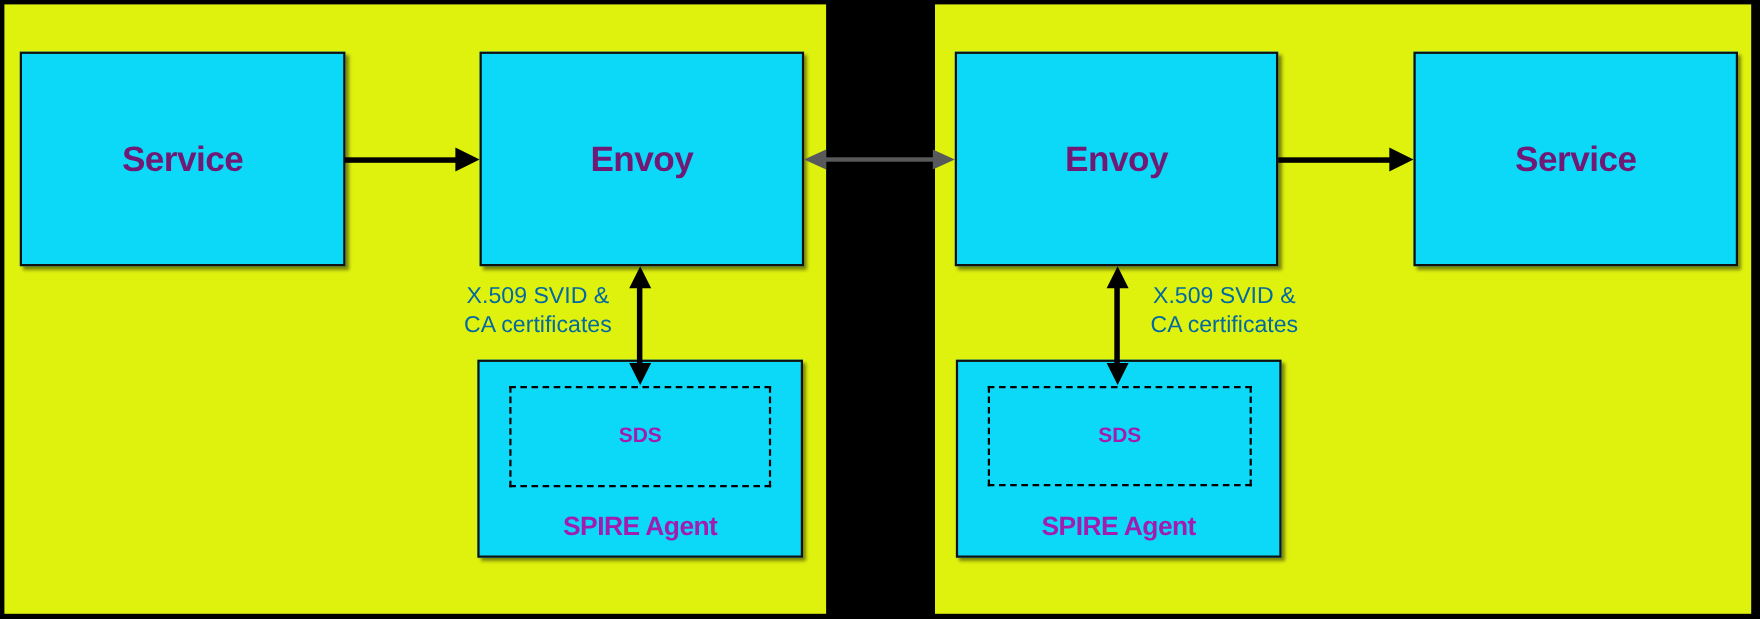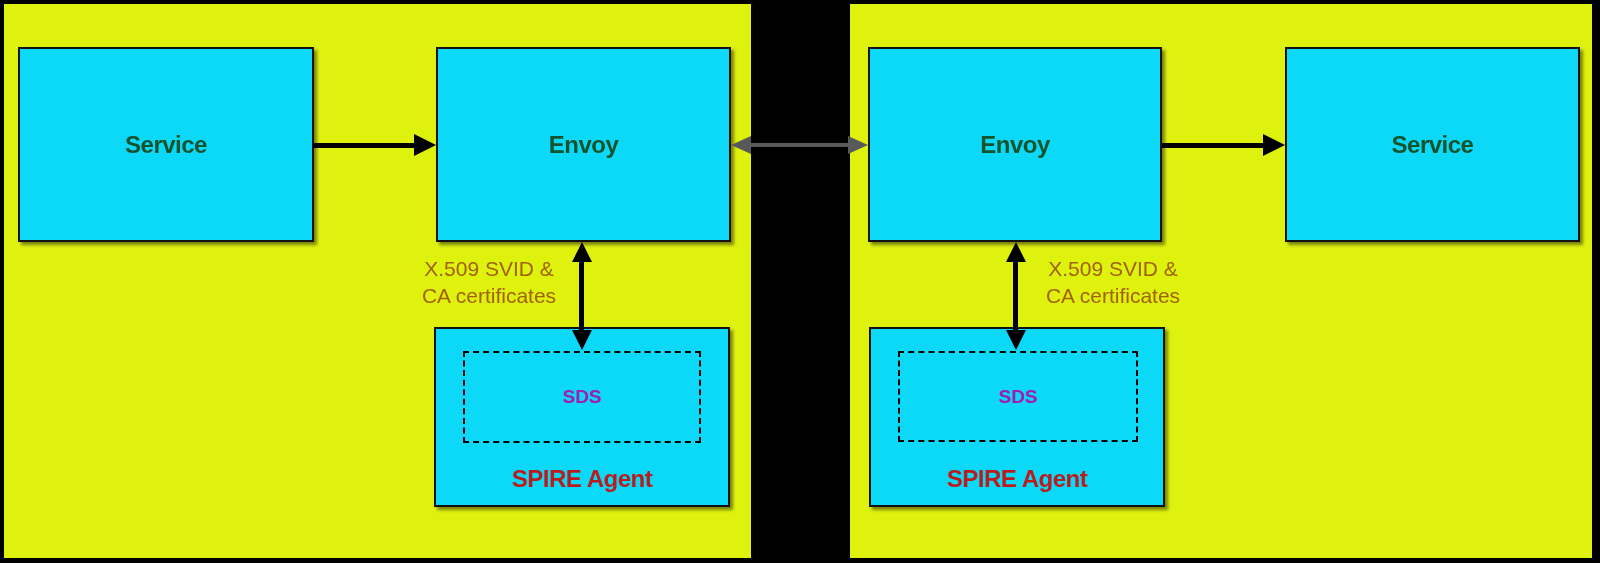--- a/index.html
+++ b/index.html
@@ -24,33 +24,33 @@
     background: #0CD9F8;
     border: 2px solid #111111;
     box-shadow: 3px 3px 3px rgba(0,0,0,0.45);
     display: flex;
     align-items: center;
     justify-content: center;
     box-sizing: border-box;
   }
   .box-label {
     font-weight: bold;
-    font-size: 24px;
-    color: #14532d;
+    font-size: 32px;
+    color: #701a75;
     letter-spacing: -0.5px;
   }
   .spire-label {
     position: absolute;
     left: 0;
     right: 0;
     bottom: 12px;
     text-align: center;
     font-weight: bold;
     font-size: 24px;
-    color: #b91c1c;
+    color: #a21caf;
     letter-spacing: -0.5px;
   }
   .dashed-box {
     position: absolute;
     border: 2px dashed #000;
     display: flex;
     align-items: center;
     justify-content: center;
     box-sizing: border-box;
   }
@@ -58,21 +58,21 @@
     font-weight: bold;
     font-size: 19px;
     color: #a21caf;
   }
   .annotation {
     position: absolute;
     width: 240px;
     text-align: center;
     font-size: 21px;
     line-height: 27px;
-    color: #a16207;
+    color: #0369a1;
     font-weight: 400;
   }
   .hline {
     position: absolute;
     height: 5px;
     background: #000;
   }
   .vline {
     position: absolute;
     width: 5px;

